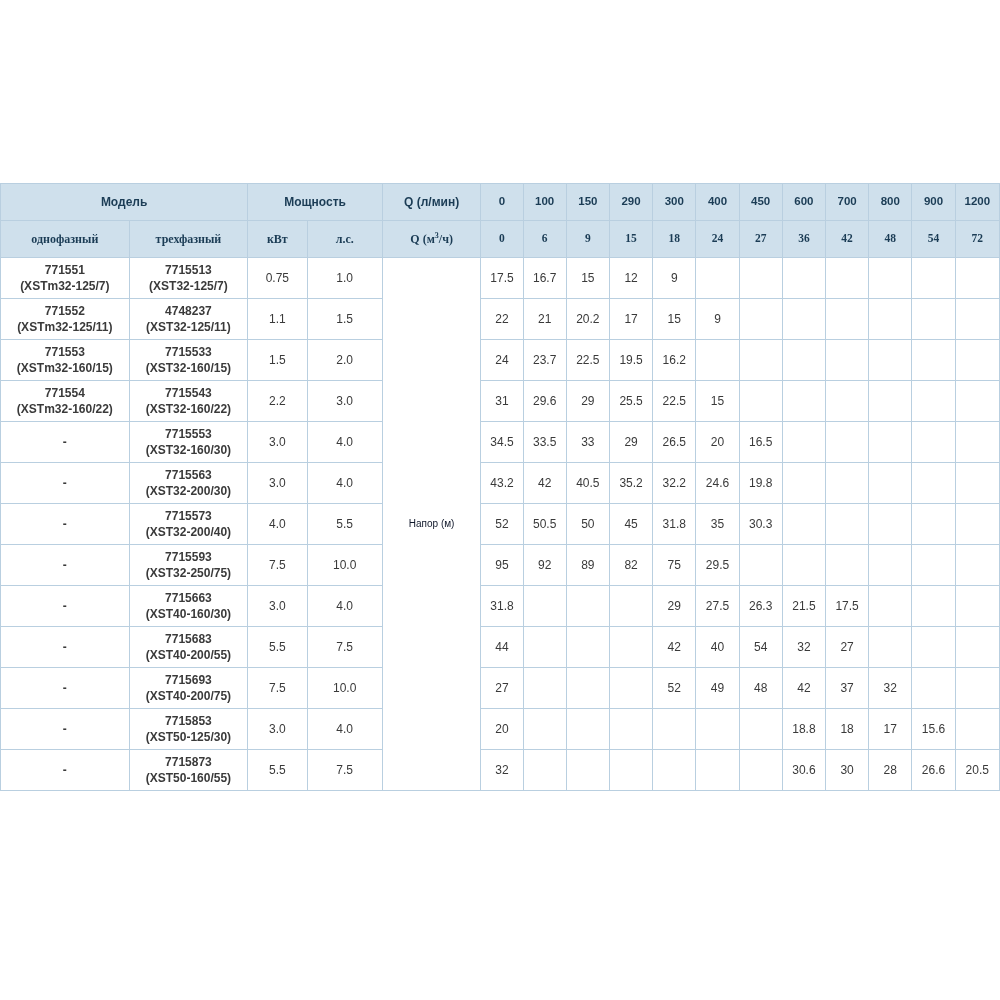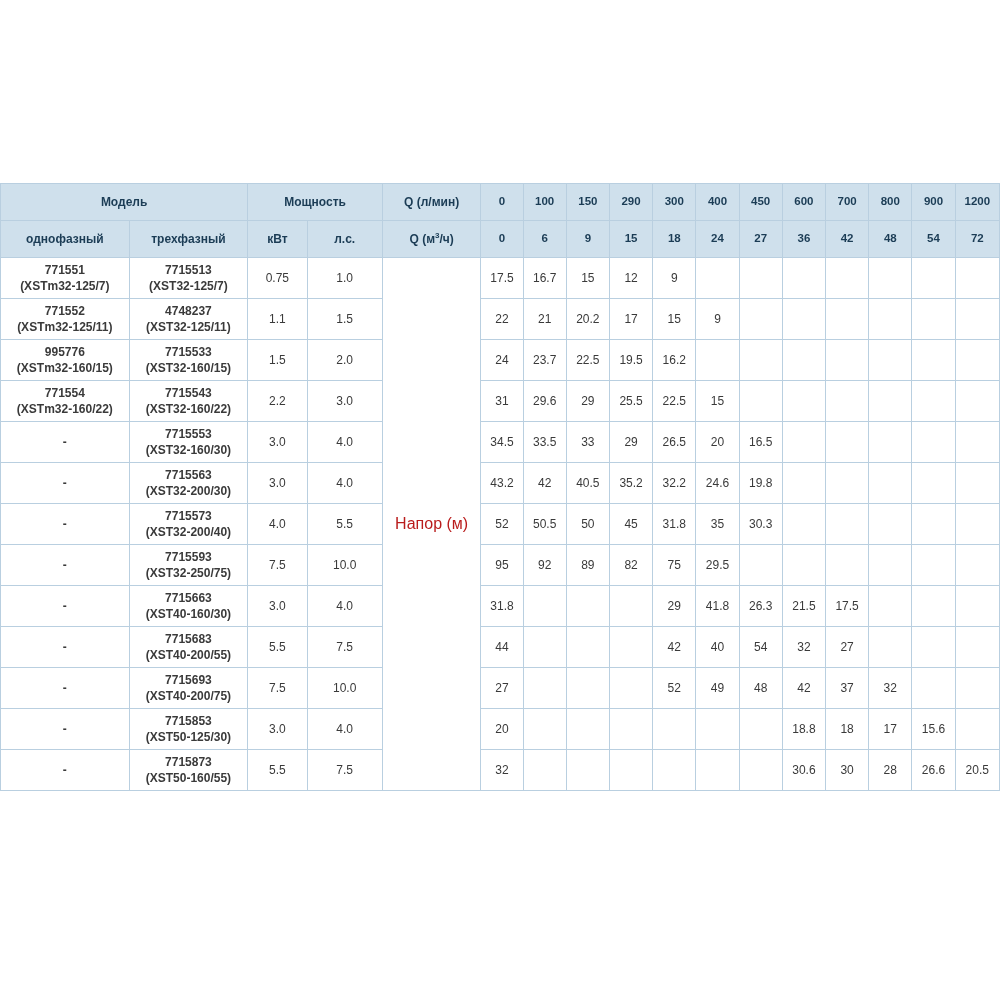--- a/index.html
+++ b/index.html
@@ -36,34 +36,35 @@
     color: #1b3c55;
     font-weight: bold;
     font-size: 12px;
     height: 36px;
   }
   thead th.small {
     font-size: 11.5px;
   }
   thead tr.row2 th {
     height: 36px;
+    font-family: Liberation Serif, serif;
   }
   tbody td {
     height: 40px;
     font-size: 12px;
     color: #3a3a3a;
     background: #ffffff;
   }
   td.model {
     line-height: 1.3;
     font-size: 12px;
   }
   td.napor {
-    font-size: 16px;
-    color: #b91c1c;
+    font-size: 10px;
+    color: #0f172a;
     vertical-align: middle;
   }
   .sup {
     font-size: 8px;
     vertical-align: super;
   }
   .mline { display: block; font-weight: bold; }
 </style>
 </head>
 <body>
@@ -172,21 +173,21 @@
           <td>9</td>
           <td></td>
           <td></td>
           <td></td>
           <td></td>
           <td></td>
           <td></td>
         </tr>
         <tr>
           <td class="model">
-            <span class="mline">995776</span>
+            <span class="mline">771553</span>
             <span class="mline">(XSTm32-160/15)</span>
           </td>
           <td class="model">
             <span class="mline">7715533</span>
             <span class="mline">(XST32-160/15)</span>
           </td>
           <td>1.5</td>
           <td>2.0</td>
           <td>24</td>
           <td>23.7</td>
@@ -325,21 +326,21 @@
             <span class="mline">7715663</span>
             <span class="mline">(XST40-160/30)</span>
           </td>
           <td>3.0</td>
           <td>4.0</td>
           <td>31.8</td>
           <td></td>
           <td></td>
           <td></td>
           <td>29</td>
-          <td>41.8</td>
+          <td>27.5</td>
           <td>26.3</td>
           <td>21.5</td>
           <td>17.5</td>
           <td></td>
           <td></td>
           <td></td>
         </tr>
         <tr>
           <td class="model">
             <span class="mline">-</span>

